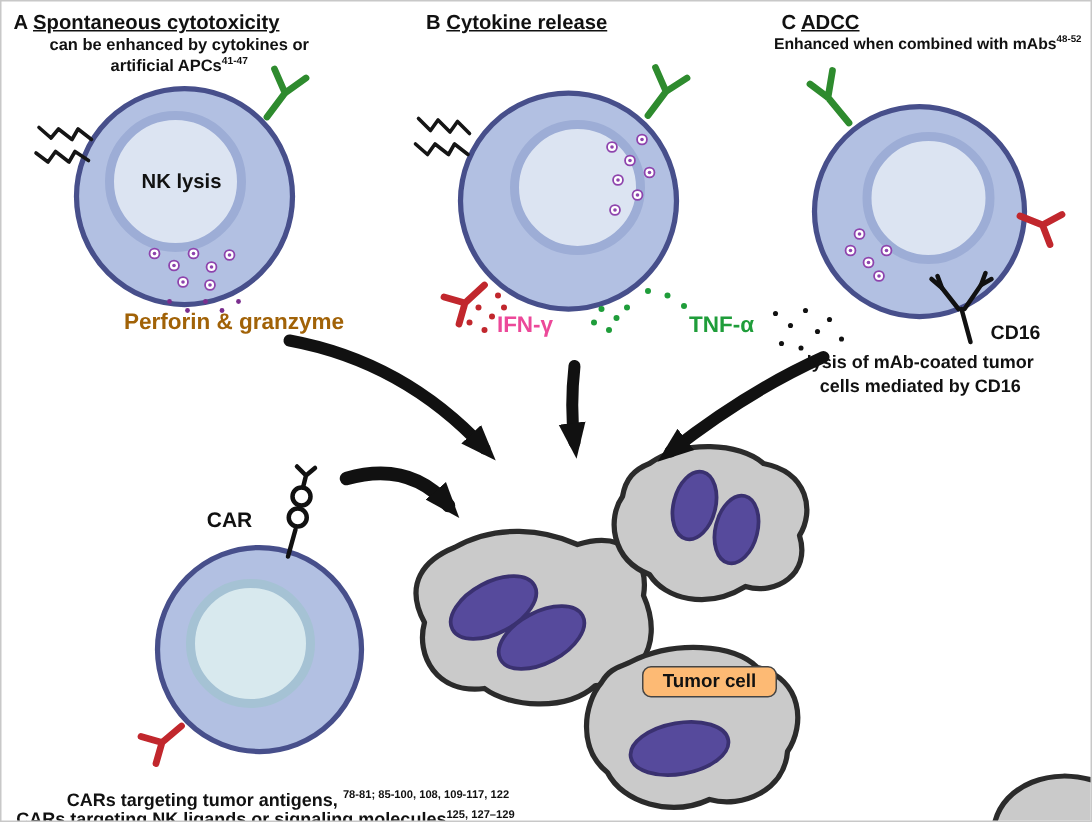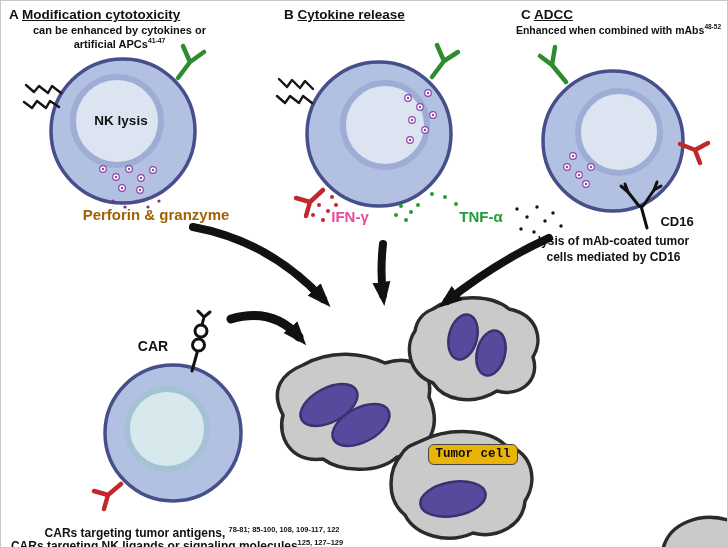--- a/index.html
+++ b/index.html
@@ -14,22 +14,22 @@
   .hdr .u{text-decoration:underline;}
   .sub{font-size:11px;font-weight:600;text-align:center;line-height:1.3;}
   .cap{font-size:15px;font-weight:600;text-align:center;}
   .purple{color:#a16207;}
   .red{color:#ec4899;}
   .green{color:#1f9d3a;}
   .celllbl{font-size:13.5px;font-weight:bold;text-align:center;}
   .smalllbl{font-size:13px;font-weight:600;text-align:center;}
   .ccap{font-size:12px;font-weight:bold;text-align:center;line-height:1.35;}
   .dline{font-size:12px;font-weight:bold;text-align:center;white-space:nowrap;}
-  .tumorlbl{font-size:12.5px;font-weight:bold;text-align:center;background:#eab308;
-    border:1.5px solid #444;border-radius:6px;padding:2px 0;font-family:Liberation Mono, monospace;}
+  .tumorlbl{font-size:12.5px;font-weight:bold;text-align:center;background:#fdba74;
+    border:1.5px solid #444;border-radius:6px;padding:2px 0;}
   sup,.sup{font-size:0.62em;vertical-align:super;}
   .gran{fill:#fff;stroke:#8e44ad;stroke-width:1.2;}
   .grand{fill:#8e44ad;stroke:none;}
   .pdot{fill:#7a2e8e;stroke:none;}
   .rdot{fill:#c1272d;stroke:none;}
   .gdot{fill:#1f9d3a;stroke:none;}
   .kdot{fill:#111;stroke:none;}
   .squig{fill:none;stroke:#151515;stroke-width:2.4;stroke-linejoin:round;stroke-linecap:round;}
   .grec{fill:none;stroke:#2e8b2e;stroke-width:4.5;stroke-linecap:round;}
   .rrec{fill:none;stroke:#c1272d;stroke-width:4.5;stroke-linecap:round;}
@@ -213,21 +213,21 @@
   <g>
     <path class="arrow" d="M192,226 Q268,240 322,298" stroke-width="8" marker-end="url(#ah)"></path>
     <path class="arrow" d="M382,243 Q379,270 382,294" stroke-width="8" marker-end="url(#ah)"></path>
     <path class="arrow" d="M548,237 Q497,260 446,300" stroke-width="8" marker-end="url(#ah)"></path>
     <path class="arrow" d="M230,318 Q272,306 298,336" stroke-width="9" marker-end="url(#ah)"></path>
   </g>
 </svg>
 
   <div class="txt hdr" style="left:8px;top:6px;">
     <span>A</span>
-    <span class="u">Modification cytotoxicity</span>
+    <span class="u">Spontaneous cytotoxicity</span>
   </div>
   <div class="txt sub" style="left:16px;top:22px;width:205px;">
     <span>can be enhanced by cytokines or artificial APCs</span><span class="sup">41-47</span>
   </div>
   <div class="txt celllbl" style="left:73px;top:112px;width:94px;">NK lysis</div>
   <div class="txt cap purple" style="left:60px;top:205px;width:190px;">Perforin &amp; granzyme</div>
 
   <div class="txt hdr" style="left:283px;top:6px;">
     <span>B</span>
     <span class="u">Cytokine release</span>

